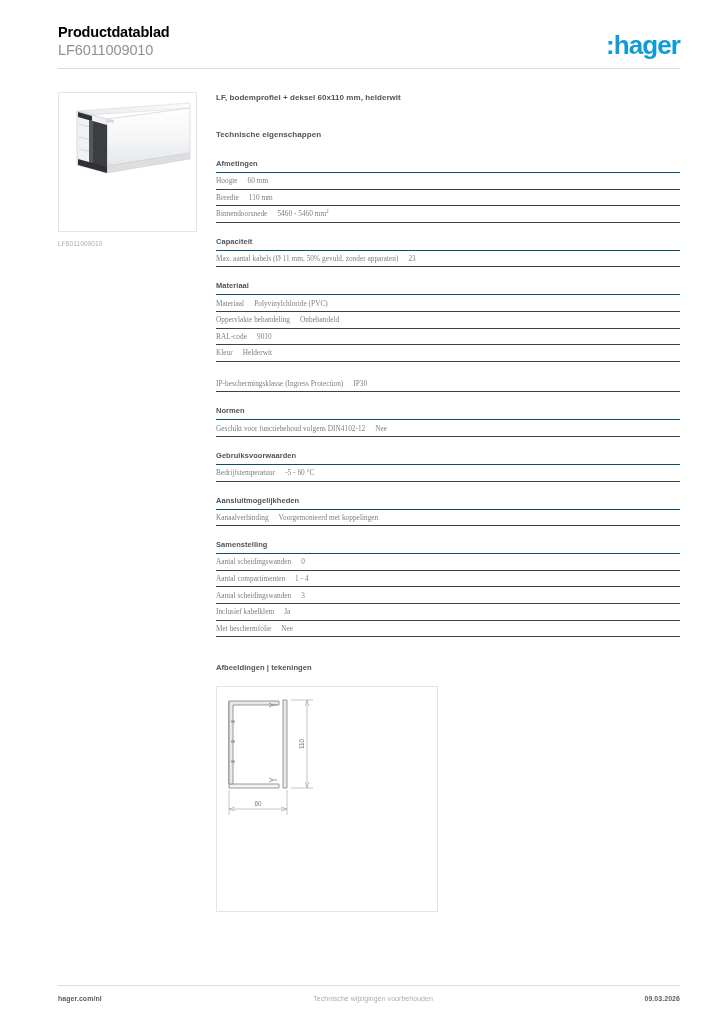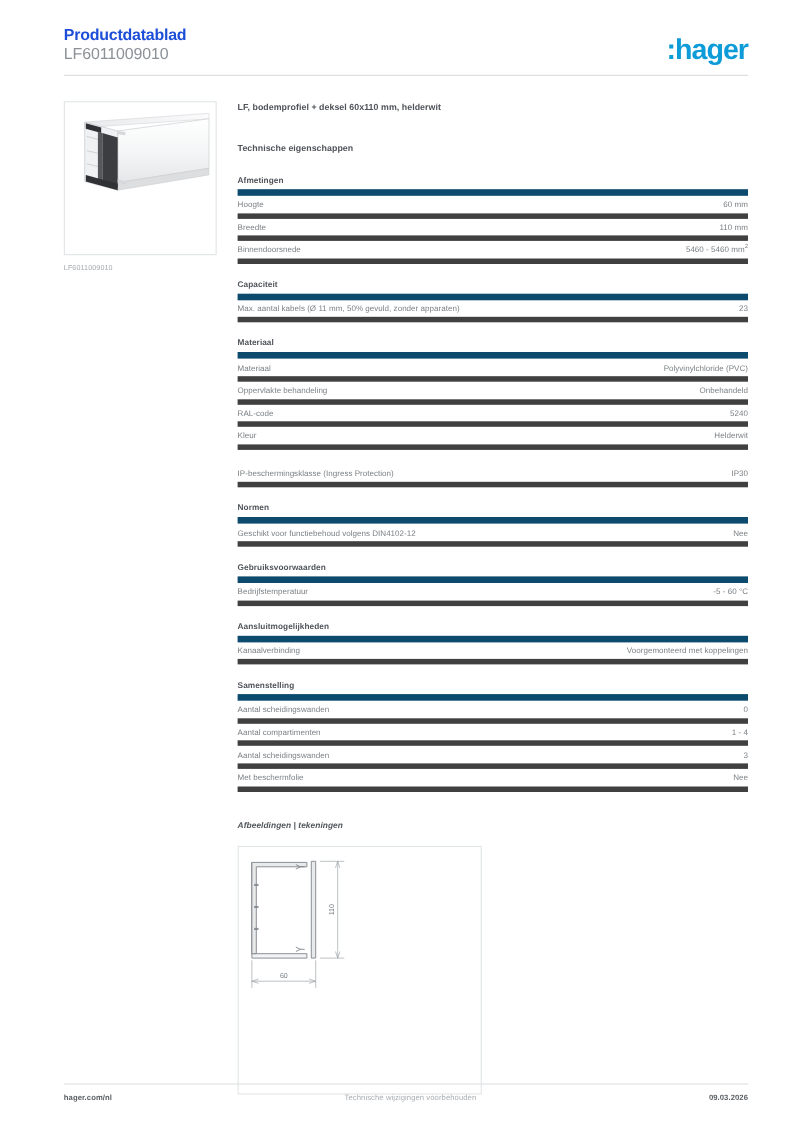--- a/index.html
+++ b/index.html
@@ -28,21 +28,21 @@
   .header {
     position: absolute;
     left: 58px;
     top: 24px;
     width: 622px;
     height: 40px;
   }
   .doc-title {
     font-size: 14.5px;
     font-weight: bold;
-    color: #1d4ed8;
+    color: #000000;
     letter-spacing: -0.2px;
     line-height: 17px;
     margin: 0;
   }
   .doc-ref {
     font-size: 14.5px;
     font-weight: normal;
     color: #8c9196;
     letter-spacing: -0.1px;
     line-height: 18px;
@@ -118,47 +118,47 @@
   }
 
   .spec-group { margin-bottom: 14px; }
   .spec-group:last-child { margin-bottom: 0; }
 
   .group-title {
     font-size: 7.5px;
     font-weight: bold;
     color: #4f545a;
     padding-bottom: 4px;
-    border-bottom: 6px solid #0c4a6e;
+    border-bottom: 1px solid #0c4a6e;
     letter-spacing: 0.05px;
   }
   .spec-row {
     display: flex;
-    justify-content: space-between;
+    justify-content: flex-start;
     align-items: baseline;
     font-size: 7.3px;
     color: #7b8085;
     padding: 3.3px 0 3.3px 0;
-    border-bottom: 5px solid #404040;
+    border-bottom: 1px solid #404040;
     letter-spacing: 0.02px;
     line-height: 9px;
+    font-family: Liberation Serif, serif;
   }
   .spec-label { text-align: left; }
   .spec-value { text-align: right; white-space: nowrap; padding-left: 10px; }
   .spec-value sup { font-size: 5.4px; vertical-align: super; line-height: 0; }
 
   
   .drawings { margin-top: 26px; }
   .drawings-title {
     font-size: 7.6px;
     font-weight: bold;
     color: #4f545a;
     margin-bottom: 14px;
     letter-spacing: 0.05px;
-    font-style: italic;
   }
   .drawing-box {
     width: 222px;
     height: 226px;
     border: 1px solid #e2e5e7;
     box-sizing: border-box;
     position: relative;
     background: #fff;
   }
 
@@ -270,21 +270,21 @@
           <div class="spec-row">
             <span class="spec-label">Materiaal</span>
             <span class="spec-value">Polyvinylchloride (PVC)</span>
           </div>
           <div class="spec-row">
             <span class="spec-label">Oppervlakte behandeling</span>
             <span class="spec-value">Onbehandeld</span>
           </div>
           <div class="spec-row">
             <span class="spec-label">RAL-code</span>
-            <span class="spec-value">5240</span>
+            <span class="spec-value">9010</span>
           </div>
           <div class="spec-row">
             <span class="spec-label">Kleur</span>
             <span class="spec-value">Helderwit</span>
           </div>
         </div>
         <div class="spec-group">
           <div class="spec-row">
             <span class="spec-label">IP-beschermingsklasse (Ingress Protection)</span>
             <span class="spec-value">IP30</span>
@@ -317,20 +317,24 @@
             <span class="spec-label">Aantal scheidingswanden</span>
             <span class="spec-value">0</span>
           </div>
           <div class="spec-row">
             <span class="spec-label">Aantal compartimenten</span>
             <span class="spec-value">1 - 4</span>
           </div>
           <div class="spec-row">
             <span class="spec-label">Aantal scheidingswanden</span>
             <span class="spec-value">3</span>
+          </div>
+          <div class="spec-row">
+            <span class="spec-label">Inclusief kabelklem</span>
+            <span class="spec-value">Ja</span>
           </div>
           <div class="spec-row">
             <span class="spec-label">Met beschermfolie</span>
             <span class="spec-value">Nee</span>
           </div>
         </div>
       </div>
 
     <div class="drawings">
       <div class="drawings-title">Afbeeldingen | tekeningen</div>

